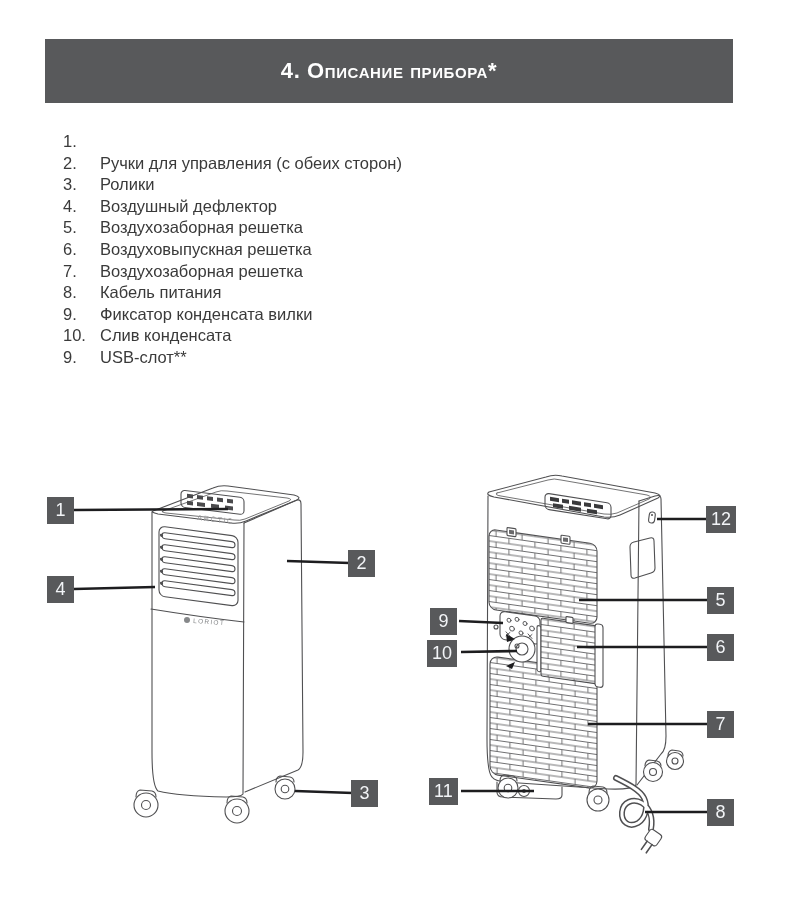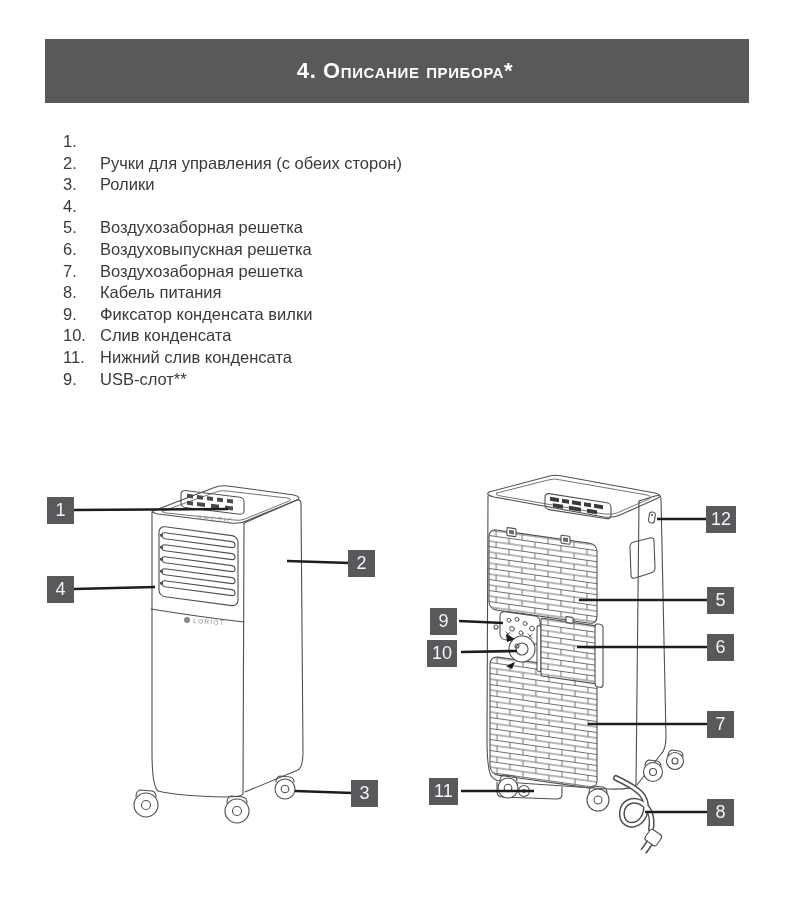--- a/index.html
+++ b/index.html
@@ -2,21 +2,21 @@
 <html><head>
 <meta charset="utf-8">
 <style>
   html, body { margin:0; padding:0; background:#ffffff; }
   .page {
     position:relative; width:794px; height:907px; background:#ffffff;
     font-family:"Liberation Sans", sans-serif; overflow:hidden;
   }
   .banner {
     position:absolute; left:45px; top:39px; width:688px; height:64px;
-    background:#58595B; display:flex; align-items:center; justify-content:center;padding-left:16px;
+    background:#58595B; display:flex; align-items:center; justify-content:center;
   }
   .banner-title {
     color:#ffffff; font-size:22px; font-weight:600;
     font-variant:small-caps; letter-spacing:.6px;
   }
   .parts { position:absolute; left:63px; top:131px; }
   .parts .row { display:flex; font-size:16.5px; color:#3A3A3A; line-height:21.6px; }
   .parts .num { width:37px; flex:0 0 37px; }
   .diagram-layer { position:absolute; left:0; top:0; width:794px; height:907px; }
   .callout {
@@ -41,20 +41,21 @@
     <div class="row">
         <span class="num">2.</span>
         <span>Ручки для управления (с обеих сторон)</span>
       </div>
     <div class="row">
         <span class="num">3.</span>
         <span>Ролики</span>
       </div>
     <div class="row">
         <span class="num">4.</span>
+        <span>Воздушный дефлектор</span>
       </div>
     <div class="row">
         <span class="num">5.</span>
         <span>Воздухозаборная решетка</span>
       </div>
     <div class="row">
         <span class="num">6.</span>
         <span>Воздуховыпускная решетка</span>
       </div>
     <div class="row">
@@ -65,24 +66,20 @@
         <span class="num">8.</span>
         <span>Кабель питания</span>
       </div>
     <div class="row">
         <span class="num">9.</span>
         <span>Фиксатор конденсата вилки</span>
       </div>
     <div class="row">
         <span class="num">10.</span>
         <span>Слив конденсата</span>
-      </div>
-    <div class="row">
-        <span class="num">11.</span>
-        <span>Нижний слив конденсата</span>
       </div>
     <div class="row">
         <span class="num">9.</span>
         <span>USB-слот**</span>
       </div>
   </div>
 
   <svg class="diagram-layer" viewBox="0 0 794 907" xmlns="http://www.w3.org/2000/svg">
     <defs>
       <pattern id="brick" width="26" height="11" patternUnits="userSpaceOnUse">

